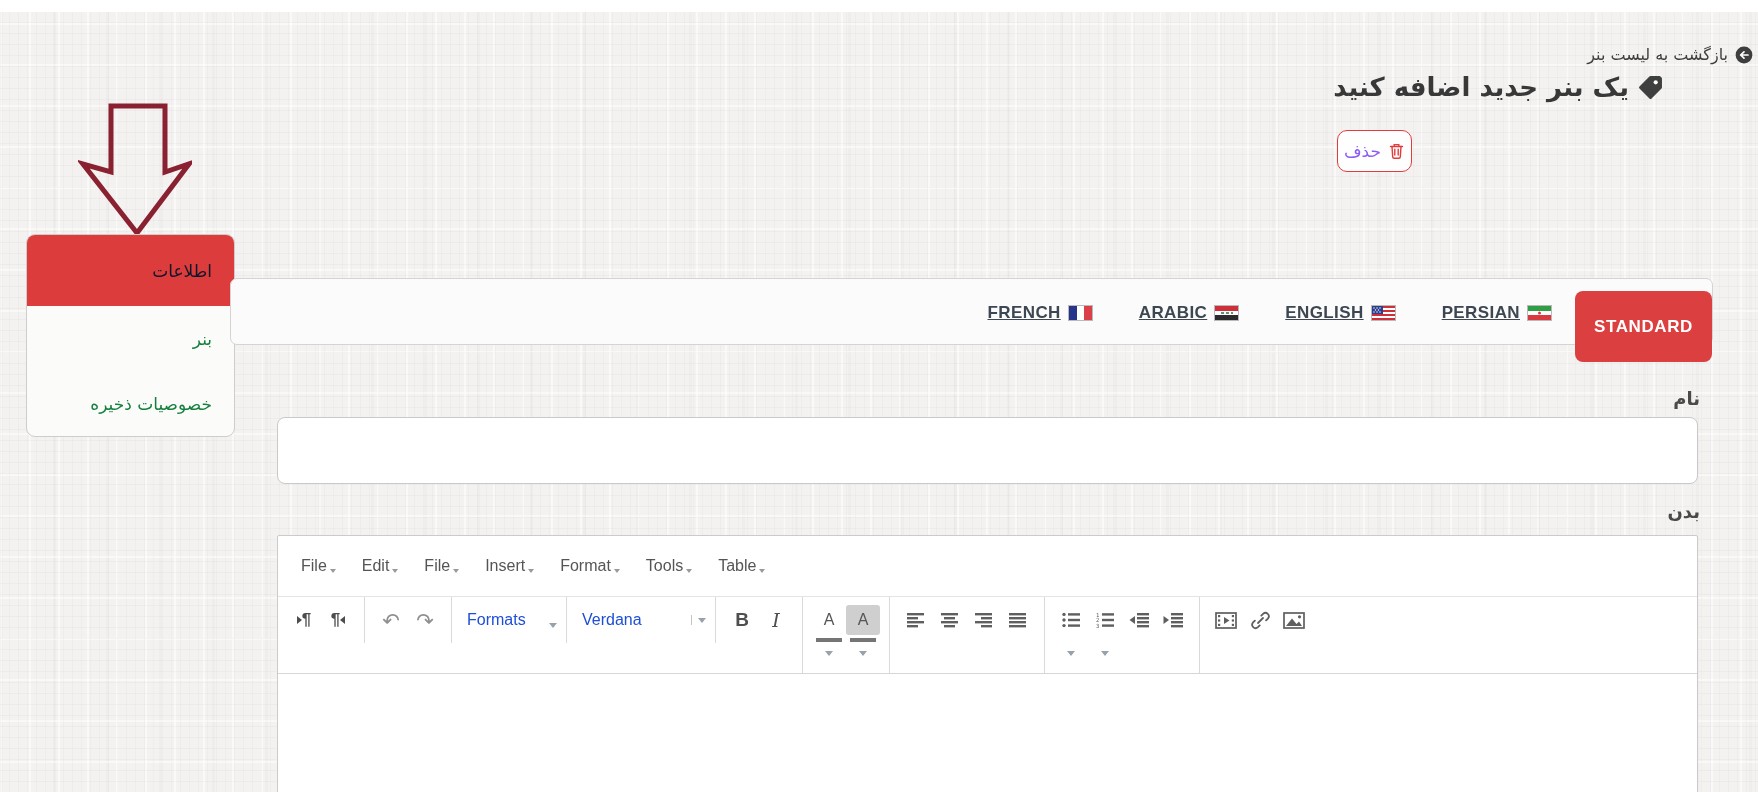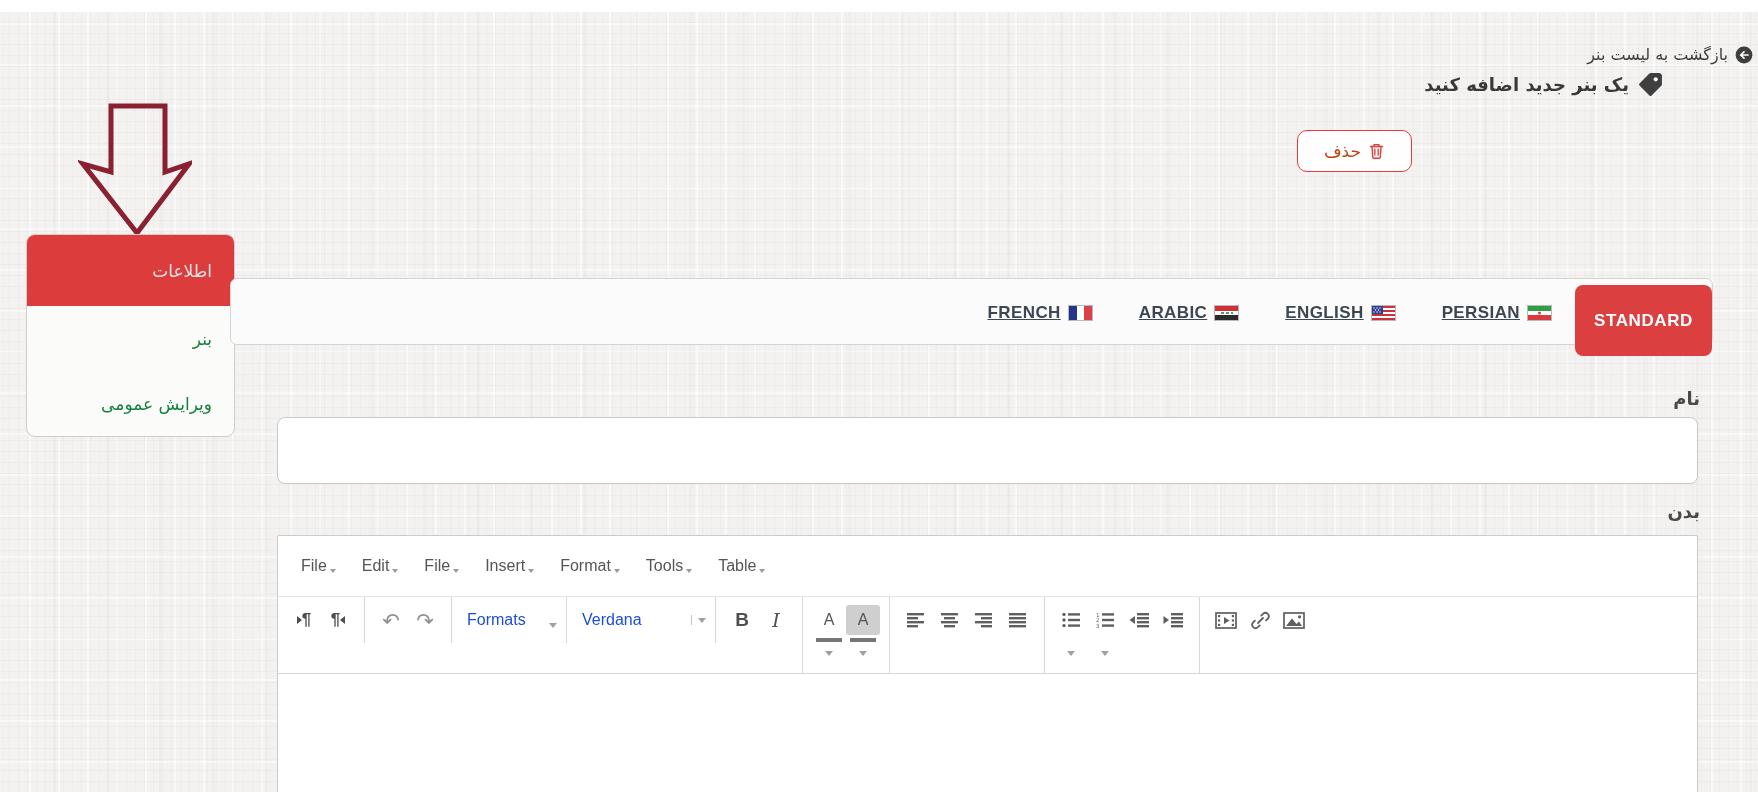--- a/index.html
+++ b/index.html
@@ -10,38 +10,38 @@
     background-image:
       repeating-linear-gradient(90deg, rgba(120,120,120,.045) 0 1px, transparent 1px 9px),
       repeating-linear-gradient(0deg, rgba(120,120,120,.05) 0 1px, transparent 1px 11px),
       repeating-linear-gradient(90deg, rgba(255,255,255,.55) 0 2px, transparent 2px 29px),
       repeating-linear-gradient(0deg, rgba(255,255,255,.5) 0 2px, transparent 2px 41px),
       repeating-linear-gradient(90deg, rgba(100,100,100,.03) 0 3px, transparent 3px 53px);
     margin-top: 12px;
   }
   
   .back-row{position:absolute;top:33px;right:5px;display:flex;flex-direction:row-reverse;align-items:center;gap:7px;color:#3f3f3f;font-size:16px;cursor:pointer;}
-  .title-row{position:absolute;top:60px;right:95px;display:flex;align-items:center;gap:9px;color:#383838;font-size:18px;font-weight:bold;}
+  .title-row{position:absolute;top:60px;right:95px;display:flex;align-items:center;gap:9px;color:#383838;font-size:26px;font-weight:bold;}
   .btn{position:absolute;top:118px;height:42px;box-sizing:border-box;display:flex;flex-direction:row-reverse;align-items:center;gap:7px;
-       background:#fefefe;border:1px solid #e23b3b;border-radius:10px;color:#c2410c;font-size:17px;padding:0 26px;cursor:pointer;}
+       background:#fefefe;border:1px solid #e23b3b;border-radius:10px;color:#8b5cf6;font-size:17px;padding:0 6px;cursor:pointer;}
   .btn-save{right:10px;}
   .btn-delete{right:346px;}
   
   .big-arrow{position:absolute;left:78px;top:90px;}
   
   .side-tabs{position:absolute;left:26px;top:222px;width:209px;background:#fbfbfa;border:1px solid #cfcdcb;border-radius:9px;overflow:hidden;box-sizing:border-box;}
   .side-item{height:65px;display:flex;align-items:center;justify-content:flex-start;padding-right:22px;color:#15803d;font-size:17px;cursor:pointer;}
-  .side-item.active{height:71px;background:#dc3c3c;color:#e5e5e5;}
+  .side-item.active{height:71px;background:#dc3c3c;color:#0f172a;}
   
   .lang-bar{position:absolute;left:230px;top:266px;width:1483px;height:67px;box-sizing:border-box;background:#fcfbfb;border:1px solid #d6d4d2;border-radius:7px;direction:ltr;}
   .lang-tabs{position:absolute;right:160px;top:0;height:67px;display:flex;align-items:center;gap:46px;direction:ltr;}
   .lang-tab{display:flex;align-items:center;gap:7px;color:#3d4752;font-size:17px;font-weight:bold;letter-spacing:.4px;cursor:pointer;font-family:"Liberation Sans",sans-serif;text-decoration:underline;}
   .lang-tab.tight{gap:7px;}
   .flag{width:25px;height:16px;border:1px solid #b9b9b9;box-sizing:border-box;display:block;}
-  .tab-standard{position:absolute;right:0px;top:6px;width:137px;height:71px;background:#dc3f3f;border-radius:8px;
+  .tab-standard{position:absolute;right:0px;top:12px;width:137px;height:71px;background:#dc3f3f;border-radius:8px;
                 color:#fff;font-size:17px;font-weight:bold;letter-spacing:.6px;display:flex;align-items:center;justify-content:center;cursor:pointer;font-family:"Liberation Sans",sans-serif;}
   
   .field-label{position:absolute;right:58px;color:#4a4a4a;font-size:18px;font-weight:600;}
   .lbl-name{top:376px;}
   .lbl-body{top:489px;}
   .name-input{position:absolute;left:277px;top:405px;width:1421px;height:67px;box-sizing:border-box;background:#fff;border:1px solid #c9c9c9;border-radius:8px;font-size:18px;padding:0 16px;direction:rtl;outline:none;}
   
   .editor{position:absolute;left:277px;top:523px;width:1421px;height:400px;box-sizing:border-box;background:#fff;border:1px solid #cbcbcb;border-radius:2px;direction:ltr;font-family:"Liberation Sans",sans-serif;}
   .menubar{height:38px;display:flex;align-items:center;padding:11px 10px;border-bottom:1px solid #e4e4e4;}
   .menu-item{display:flex;align-items:flex-end;gap:3px;padding:0 13px;color:#555;font-size:16px;cursor:pointer;height:100%;align-items:center;}
@@ -118,21 +118,21 @@
   </div>
 
   <div class="side-tabs">
     <div class="side-item active">
       <span>اطلاعات</span>
     </div>
     <div class="side-item">
       <span>بنر</span>
     </div>
     <div class="side-item">
-      <span>ویرایش عمومی</span>
+      <span>خصوصیات ذخیره</span>
     </div>
   </div>
 
   <div class="lang-bar">
     <div class="lang-tabs">
       <div class="lang-tab">
         <span>FRENCH</span>
         <span class="flag">
           <svg width="23" height="14" viewBox="0 0 23 14">
             <rect width="8" height="14" fill="#26348b"></rect>

